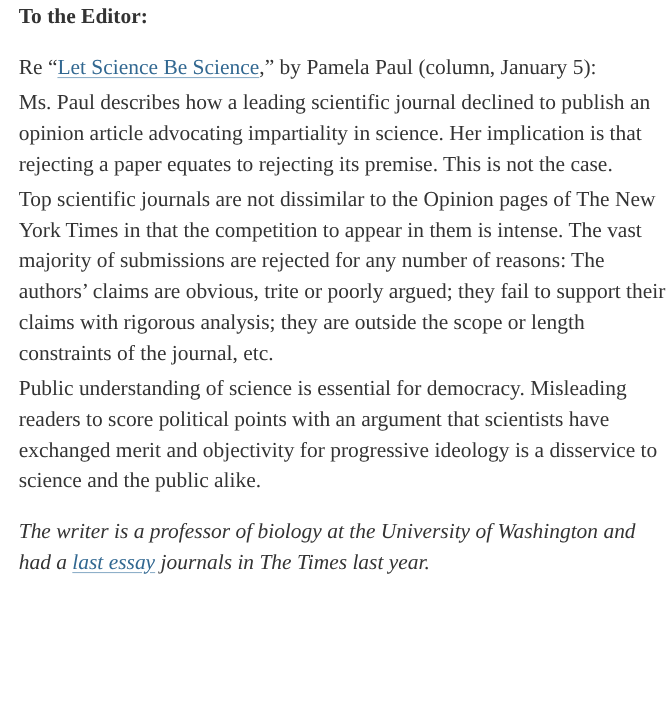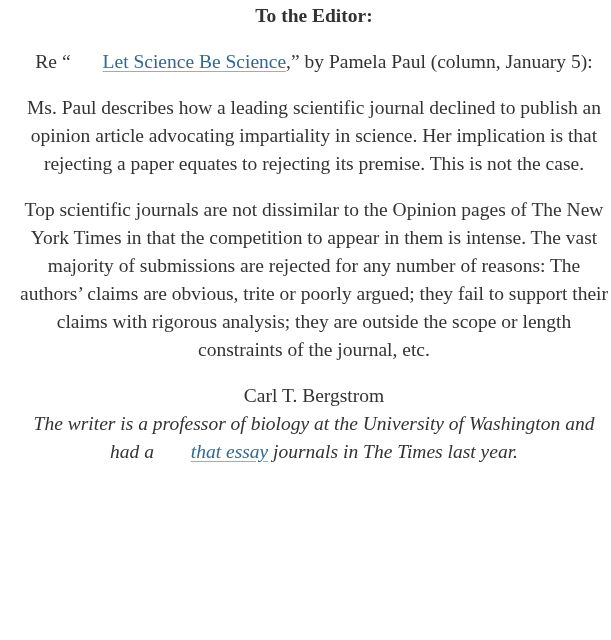--- a/index.html
+++ b/index.html
@@ -7,38 +7,37 @@
     width: 611px; height: 640px; overflow: hidden;
     font-family: "DejaVu Serif", "Liberation Serif", serif;
     color: #333333;
   }
   .letter {
     padding: 0 0 0 17px;
     font-family: "Liberation Serif", "DejaVu Serif", serif;
     font-size: 19.5px;
     line-height: 28px;
     letter-spacing: 0;
-    text-align: center;
   }
   .salutation { margin: 2px 0 0 0; font-weight: bold; height: 28px; }
   p { margin: 0; }
   .re { margin-top: 18px; }
-  .para { margin-top: 18px; }
-  a.link { color: #326891; text-decoration: underline; text-decoration-color: #8fb0c9; text-underline-offset: 3px; margin-left: 32px; }
+  .para { margin-top: 4px; }
+  a.link { color: #326891; text-decoration: underline; text-decoration-color: #8fb0c9; text-underline-offset: 3px; }
   .sig { margin-top: 18px; }
   .bio { font-style: italic; }
 </style>
 </head>
 <body>
 
 <div class="letter">
   <p class="salutation">To the Editor:</p>
 
   <p class="re"><span>Re “</span><a class="link" href="#">Let Science Be Science</a><span>,” by Pamela Paul (column, January 5):</span></p>
 
   <p class="para">Ms. Paul describes how a leading scientific journal declined to publish an opinion article advocating impartiality in science. Her implication is that rejecting a paper equates to rejecting its premise. This is not the case.</p>
   <p class="para">Top scientific journals are not dissimilar to the Opinion pages of The New York Times in that the competition to appear in them is intense. The vast majority of submissions are rejected for any number of reasons: The authors’ claims are obvious, trite or poorly argued; they fail to support their claims with rigorous analysis; they are outside the scope or length constraints of the journal, etc.</p>
+  <p class="para">Public understanding of science is essential for democracy. Misleading readers to score political points with an argument that scientists have exchanged merit and objectivity for progressive ideology is a disservice to science and the public alike.</p>
 
   <div class="sig">
-    <p>Carl T. Bergstrom</p>
-    <p class="bio"><span>The writer is a professor of biology at the University of Washington and had a </span><a class="link" href="#">that essay</a><span> journals in The Times last year.</span></p>
+    <p class="bio"><span>The writer is a professor of biology at the University of Washington and had a </span><a class="link" href="#">last essay</a><span> journals in The Times last year.</span></p>
   </div>
 </div>
 
 </body></html>

